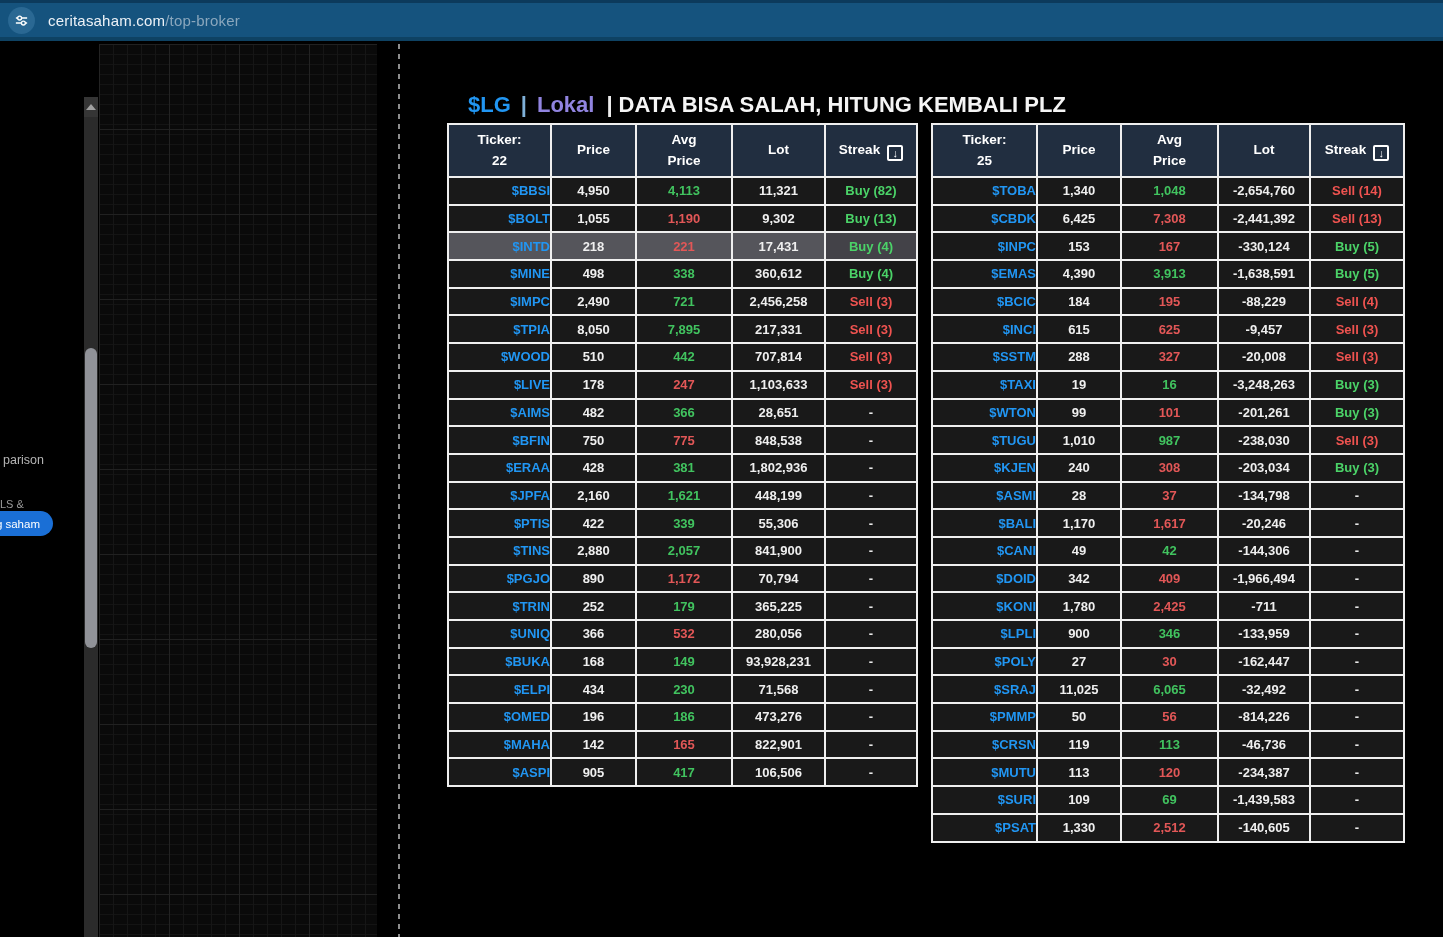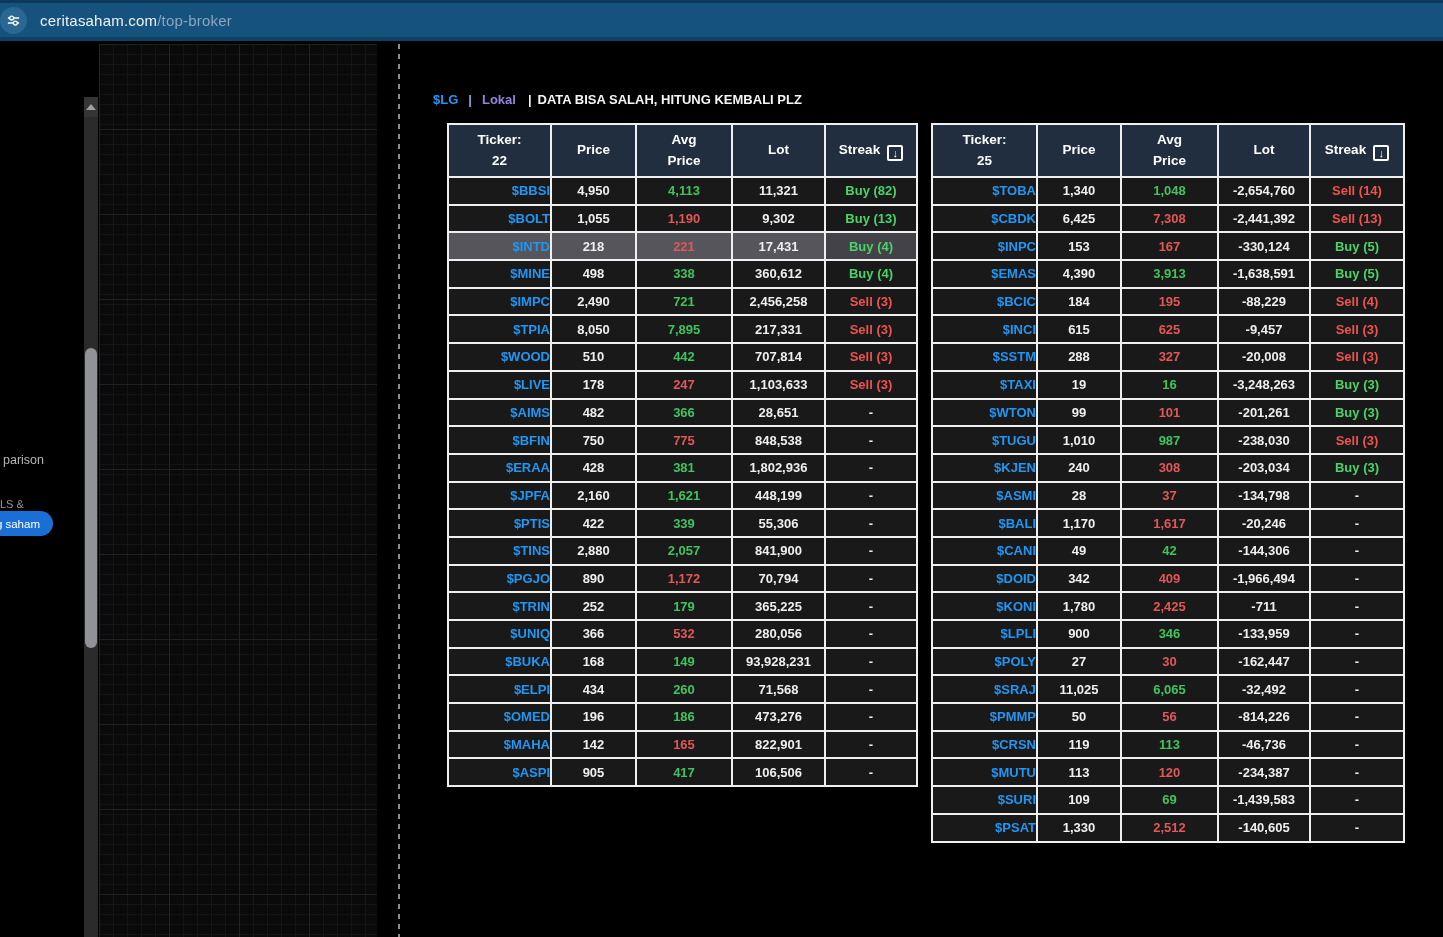--- a/index.html
+++ b/index.html
@@ -7,21 +7,21 @@
   body {
     width:1443px; height:937px; position:relative; overflow:hidden;
     font-family:"Liberation Sans", sans-serif;
   }
 
   
   .browser-bar{
     position:absolute; top:0; left:0; width:1443px; height:41px;
     background:var(--barbg);
     box-shadow: inset 0 3px 0 #0c3a5c, inset 0 -4px 0 #0e4263;
-    display:flex; align-items:center; 
+    display:flex; align-items:center; padding-left:8px;
   }
   .site-icon{
     width:27px; height:27px; border-radius:50%; background:#2a6893;
     display:flex; align-items:center; justify-content:center; margin-right:13px;
     flex:0 0 auto;
   }
   .url-text{ font-size:15px; letter-spacing:.2px; }
   .url-host{ color:#edf2f7; }
   .url-path{ color:#8aa7bd; }
 
@@ -52,21 +52,21 @@
       linear-gradient(to right, #161616 1px, transparent 1px),
       linear-gradient(to bottom, #141414 1px, transparent 1px);
     background-size: 70px 85px, 70px 85px, 14px 10px, 14px 10px;
   }
   .dashed-divider{
     position:absolute; left:398px; top:44px; width:2px; height:893px;
     background:repeating-linear-gradient(to bottom, #8d8d8d 0 5px, transparent 5px 10px);
   }
 
   
-  .page-title{ position:absolute; left:433px; top:92px; font-size:13px; font-weight:bold; white-space:nowrap; }
+  .page-title{ position:absolute; left:468px; top:92px; font-size:22px; font-weight:bold; white-space:nowrap; }
   .t-ticker{ color:var(--ticker); }
   .t-sep1{ color:#7fb0d8; margin:0 10px; }
   .t-market{ color:#9184e0; }
   .t-sep2{ color:#ededed; margin:0 6px 0 12px; }
   .t-main{ color:#f5f5f5; }
 
   
   table.data-table{ position:absolute; top:123px; border-collapse:collapse; table-layout:fixed; }
   #table-left{ left:447px; width:469px; }
   #table-right{ left:931px; width:472px; }
@@ -273,21 +273,21 @@
       <tr>
         <td class="tick">$BUKA</td>
         <td>168</td>
         <td class="green">149</td>
         <td>93,928,231</td>
         <td class="streak-cell none">-</td>
       </tr>
       <tr>
         <td class="tick">$ELPI</td>
         <td>434</td>
-        <td class="green">260</td>
+        <td class="green">230</td>
         <td>71,568</td>
         <td class="streak-cell none">-</td>
       </tr>
       <tr>
         <td class="tick">$OMED</td>
         <td>196</td>
         <td class="green">186</td>
         <td>473,276</td>
         <td class="streak-cell none">-</td>
       </tr>

